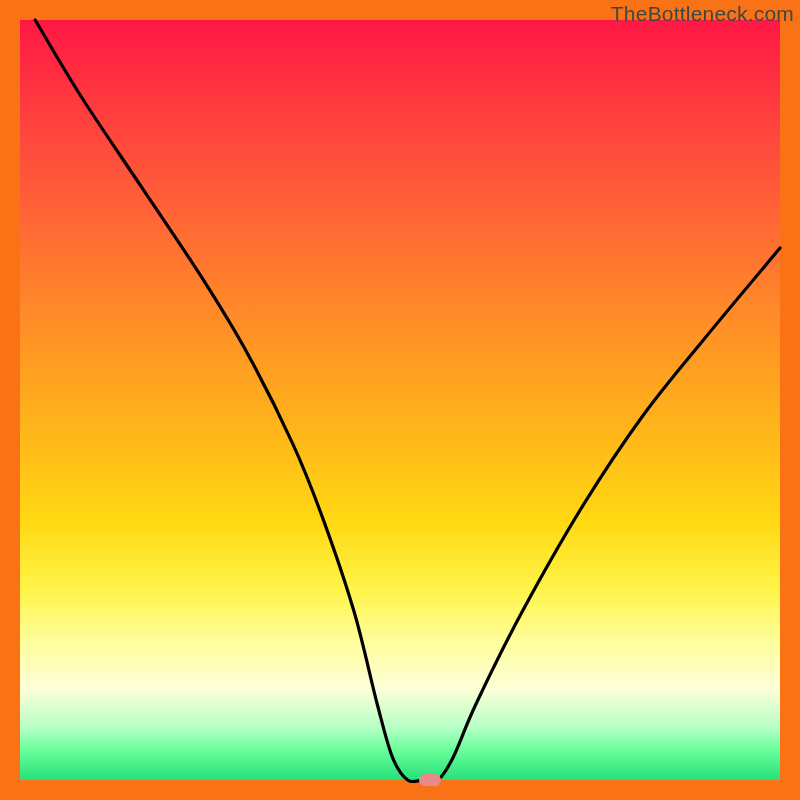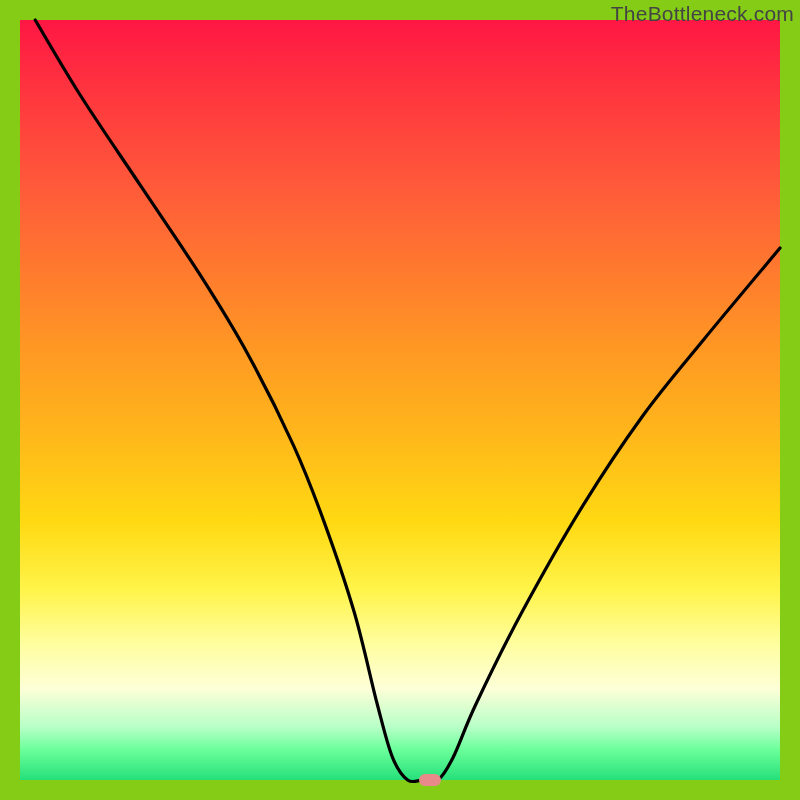--- a/index.html
+++ b/index.html
@@ -8,21 +8,21 @@
     width: 800px;
     height: 800px;
     background: #000;
     overflow: hidden;
     font-family: Arial, Helvetica, sans-serif;
   }
   .frame {
     position: relative;
     width: 800px;
     height: 800px;
-    background: #84cc16;
+    background: #f97316;
   }
   .plot-area {
     position: absolute;
     left: 20px;
     top: 20px;
     width: 760px;
     height: 760px;
     
     background: linear-gradient(
       to bottom,

